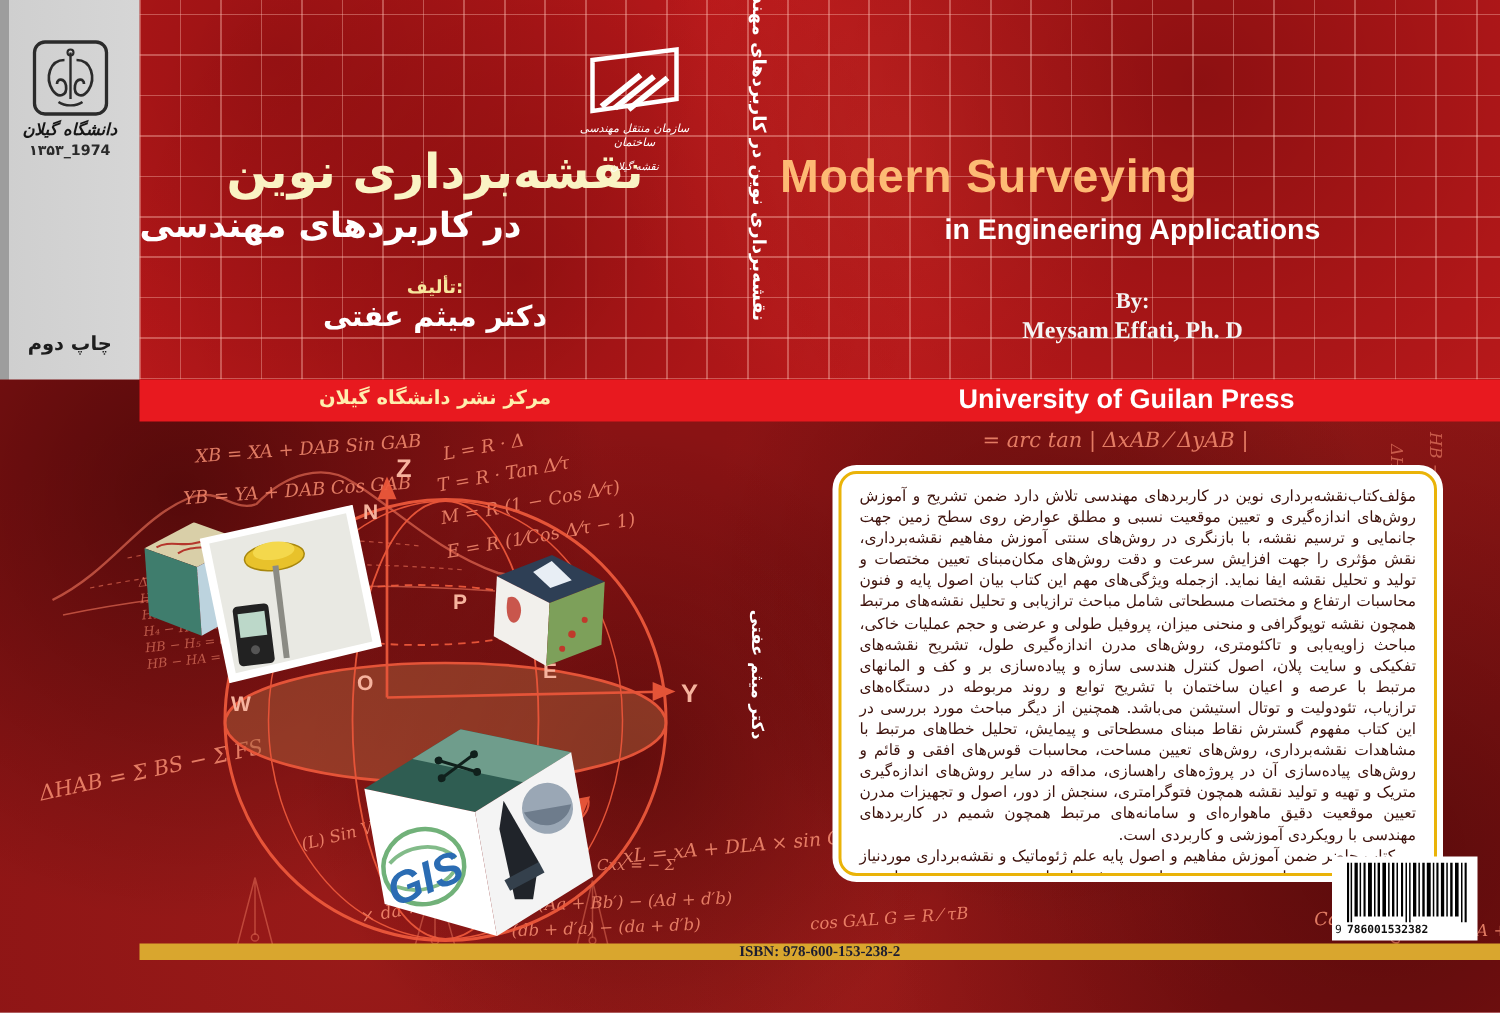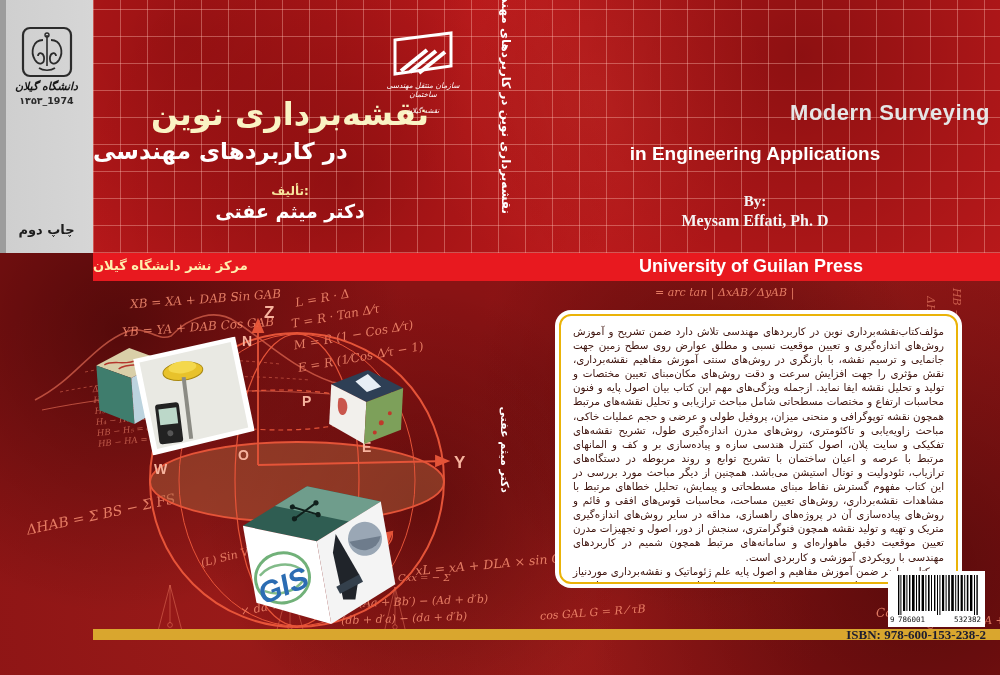--- a/index.html
+++ b/index.html
@@ -50,32 +50,32 @@
 
   
   .spine-title{left:513px;top:46px;width:168px;white-space:nowrap;direction:rtl;
     transform-origin:top left;transform:rotate(90deg);
     font-size:12px;font-weight:bold;color:#fff;text-align:center;}
   .spine-author{left:511px;top:413px;width:80px;white-space:nowrap;direction:rtl;
     transform-origin:top left;transform:rotate(90deg);
     font-size:11px;font-weight:bold;color:#fff;text-align:center;}
 
   
-  .en-title1{left:520px;top:100px;width:470px;text-align:right;
-    font-family:"Liberation Sans",sans-serif;font-size:22px;font-weight:bold;color:#e5e5e5;letter-spacing:.5px;}
+  .en-title1{left:520px;top:100px;width:470px;text-align:left;
+    font-family:"Liberation Sans",sans-serif;font-size:31px;font-weight:bold;color:#fdba74;letter-spacing:.5px;}
   .en-title2{left:520px;top:143px;width:470px;text-align:center;
     font-family:"Liberation Sans",sans-serif;font-size:19px;font-weight:bold;color:#fff;}
   .en-by{left:520px;top:193px;width:470px;text-align:center;
     font-family:"Liberation Serif",serif;font-size:15px;font-weight:bold;color:#f4f4f4;}
   .en-author{left:520px;top:212px;width:470px;text-align:center;
     font-family:"Liberation Serif",serif;font-size:16px;font-weight:bold;color:#f4f4f4;}
 
   
   .pub-band{left:93px;top:253px;width:907px;height:28px;background:#e8191f;}
-  .pub-fa{left:93px;top:258px;width:394px;font-size:13px;font-weight:bold;color:#ffeead;}
+  .pub-fa{left:93px;top:258px;width:394px;text-align:center;font-size:13px;font-weight:bold;color:#ffeead;}
   .pub-en{left:516px;top:256px;width:470px;text-align:center;
     font-family:"Liberation Sans",sans-serif;font-size:18px;font-weight:bold;color:#fff;}
 
   
   .fx{font-family:"DejaVu Serif",serif;font-style:italic;color:rgba(255,150,120,.8);
       white-space:nowrap;font-size:12px;}
   .fx-v{writing-mode:vertical-rl;white-space:nowrap;font-family:"DejaVu Serif",serif;
       font-style:italic;color:rgba(255,150,120,.55);font-size:11px;}
   .fx-block{font-family:"DejaVu Serif",serif;font-style:italic;color:rgba(255,150,120,.55);
       font-size:8.5px;line-height:11px;white-space:pre-line;}
@@ -84,28 +84,28 @@
   .blurb-outer{left:555px;top:310px;width:407px;height:278px;background:#fff;border-radius:16px;
       box-sizing:border-box;padding:4px;}
   .blurb-inner{width:100%;height:100%;box-sizing:border-box;border:2px solid #eab308;border-radius:12px;
       padding:8px 12px 6px 12px;overflow:hidden;direction:rtl;}
   .blurb-inner p{margin:0;text-align:justify;font-size:10.3px;line-height:14.1px;
       color:#3d120c;font-weight:500;}
   .blurb-inner p + p{text-indent:14px;}
 
   
   .barcode{left:888px;top:571px;width:97px;height:56px;background:#fff;box-sizing:border-box;padding:4px 6px 0 10px;}
-  .bc-digits{position:absolute;bottom:3px;left:10px;right:4px;display:flex;justify-content:space-between;
-      font-family:"DejaVu Sans Mono",monospace;font-size:7.5px;color:#111;}
+  .bc-digits{position:absolute;bottom:3px;left:10px;right:20px;display:flex;justify-content:flex-start;
+      font-family:"DejaVu Sans Mono",monospace;font-size:7.5px;color:#111;font-weight:bold;}
   .bc-left{position:absolute;bottom:3px;left:2px;font-family:"DejaVu Sans Mono",monospace;font-size:7.5px;color:#111;}
 
   
   .isbn-strip{left:93px;top:629px;width:907px;height:11px;background:#d9a62e;
-      text-align:right;font-family:"Liberation Serif",serif;font-size:13px;line-height:11px;
-      color:#1c1c30;padding-right:14px;box-sizing:border-box;font-weight:bold;}
+      text-align:center;font-family:"Liberation Serif",serif;font-size:10px;line-height:11px;
+      color:#1c1c30;box-sizing:border-box;font-weight:bold;}
 
   svg{display:block;}
 </style>
 </head>
 <body>
 
 <div id="cover">
 
   <div class="abs lower-bg"></div>
   <div class="abs top-grid"></div>
@@ -153,21 +153,21 @@
   <div class="abs pub-band"></div>
   <div class="abs pub-fa">مرکز نشر دانشگاه گیلان</div>
   <div class="abs pub-en">University of Guilan Press</div>
 
   <span class="abs fx" style="left:130px;top:292px;transform:rotate(-4deg)">XB = XA + DAB Sin GAB</span>
   <span class="abs fx" style="left:122px;top:320px;transform:rotate(-4deg)">YB = YA + DAB Cos GAB</span>
   <span class="abs fx" style="left:295px;top:291px;transform:rotate(-10deg)">L = R · Δ</span>
   <span class="abs fx" style="left:291px;top:309px;transform:rotate(-10deg)">T = R · Tan Δ⁄τ</span>
   <span class="abs fx" style="left:293px;top:328px;transform:rotate(-10deg)">M = R (1 − Cos Δ⁄τ)</span>
   <span class="abs fx" style="left:297px;top:350px;transform:rotate(-10deg)">E = R (1⁄Cos Δ⁄τ − 1)</span>
-  <span class="abs fx" style="left:655px;top:286px;font-size:11px">= arc tan | ΔxAB ⁄ ΔyAB |</span>
+  <span class="abs fx" style="left:655px;top:286px;font-size:14px">= arc tan | ΔxAB ⁄ ΔyAB |</span>
   <span class="abs fx-v" style="left:950px;top:288px;height:280px">HB − HA = B′B = B′H + (HB′ − BB′)</span>
   <span class="abs fx-v" style="left:924px;top:296px;height:290px">ΔH = HB − HA = hi + (DH tanα − hs) − B.S. − F.S. = a − b</span>
   <span class="abs fx-block" style="left:95px;top:378px;transform:rotate(-6deg)">ΔHA₁ = H₂ − HA = a₁ − b₁
 H₂ − H₃ = a₂ − b₂
 H₃ − H₄ = a₃ − b₃
 H₄ − H₅ = a₄ − b₄
 HB − H₅ = a₅ − b₅
 HB − HA = Σa − Σb</span>
   <span class="abs fx" style="left:25px;top:506px;font-size:14px;transform:rotate(-12deg)">ΔHAB = Σ BS − Σ FS</span>
   <span class="abs fx" style="left:200px;top:548px;font-size:11px;transform:rotate(-14deg)">(L) Sin V Cos</span>

